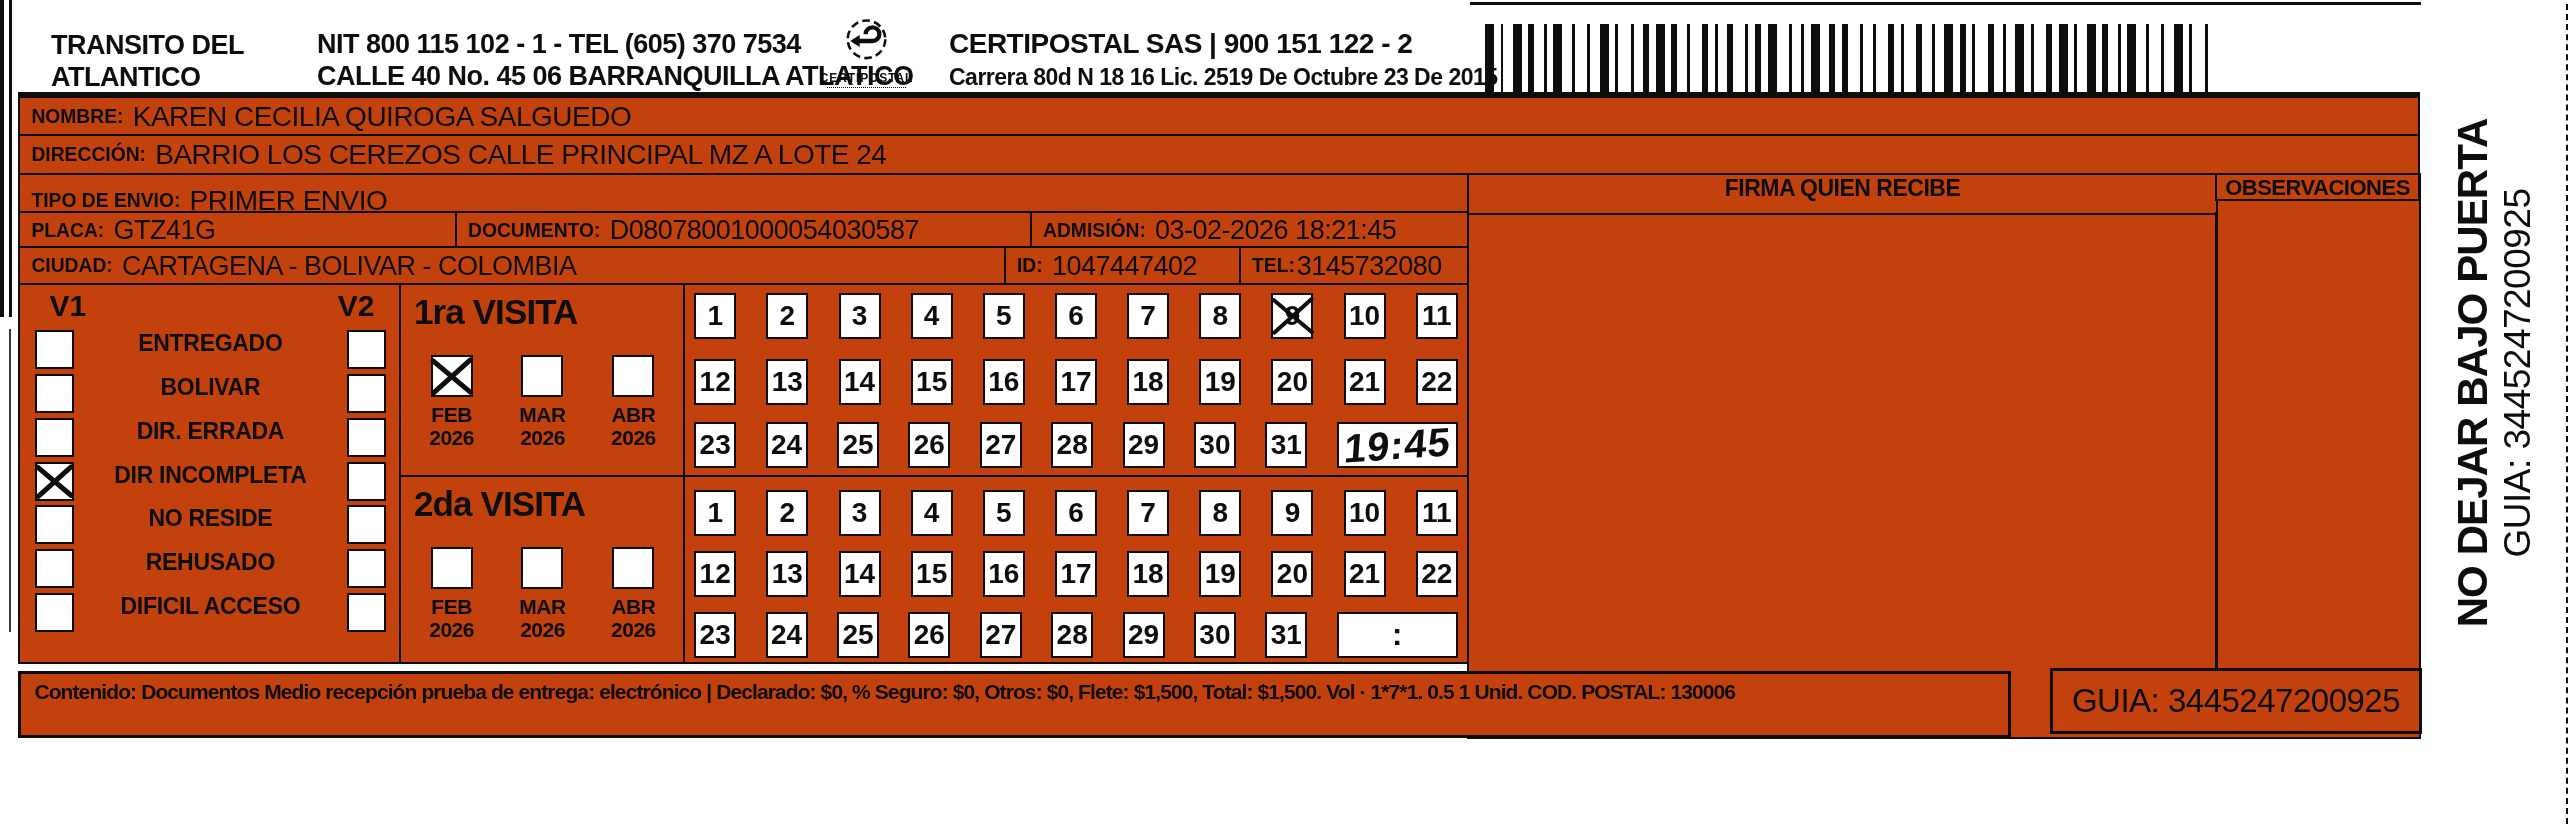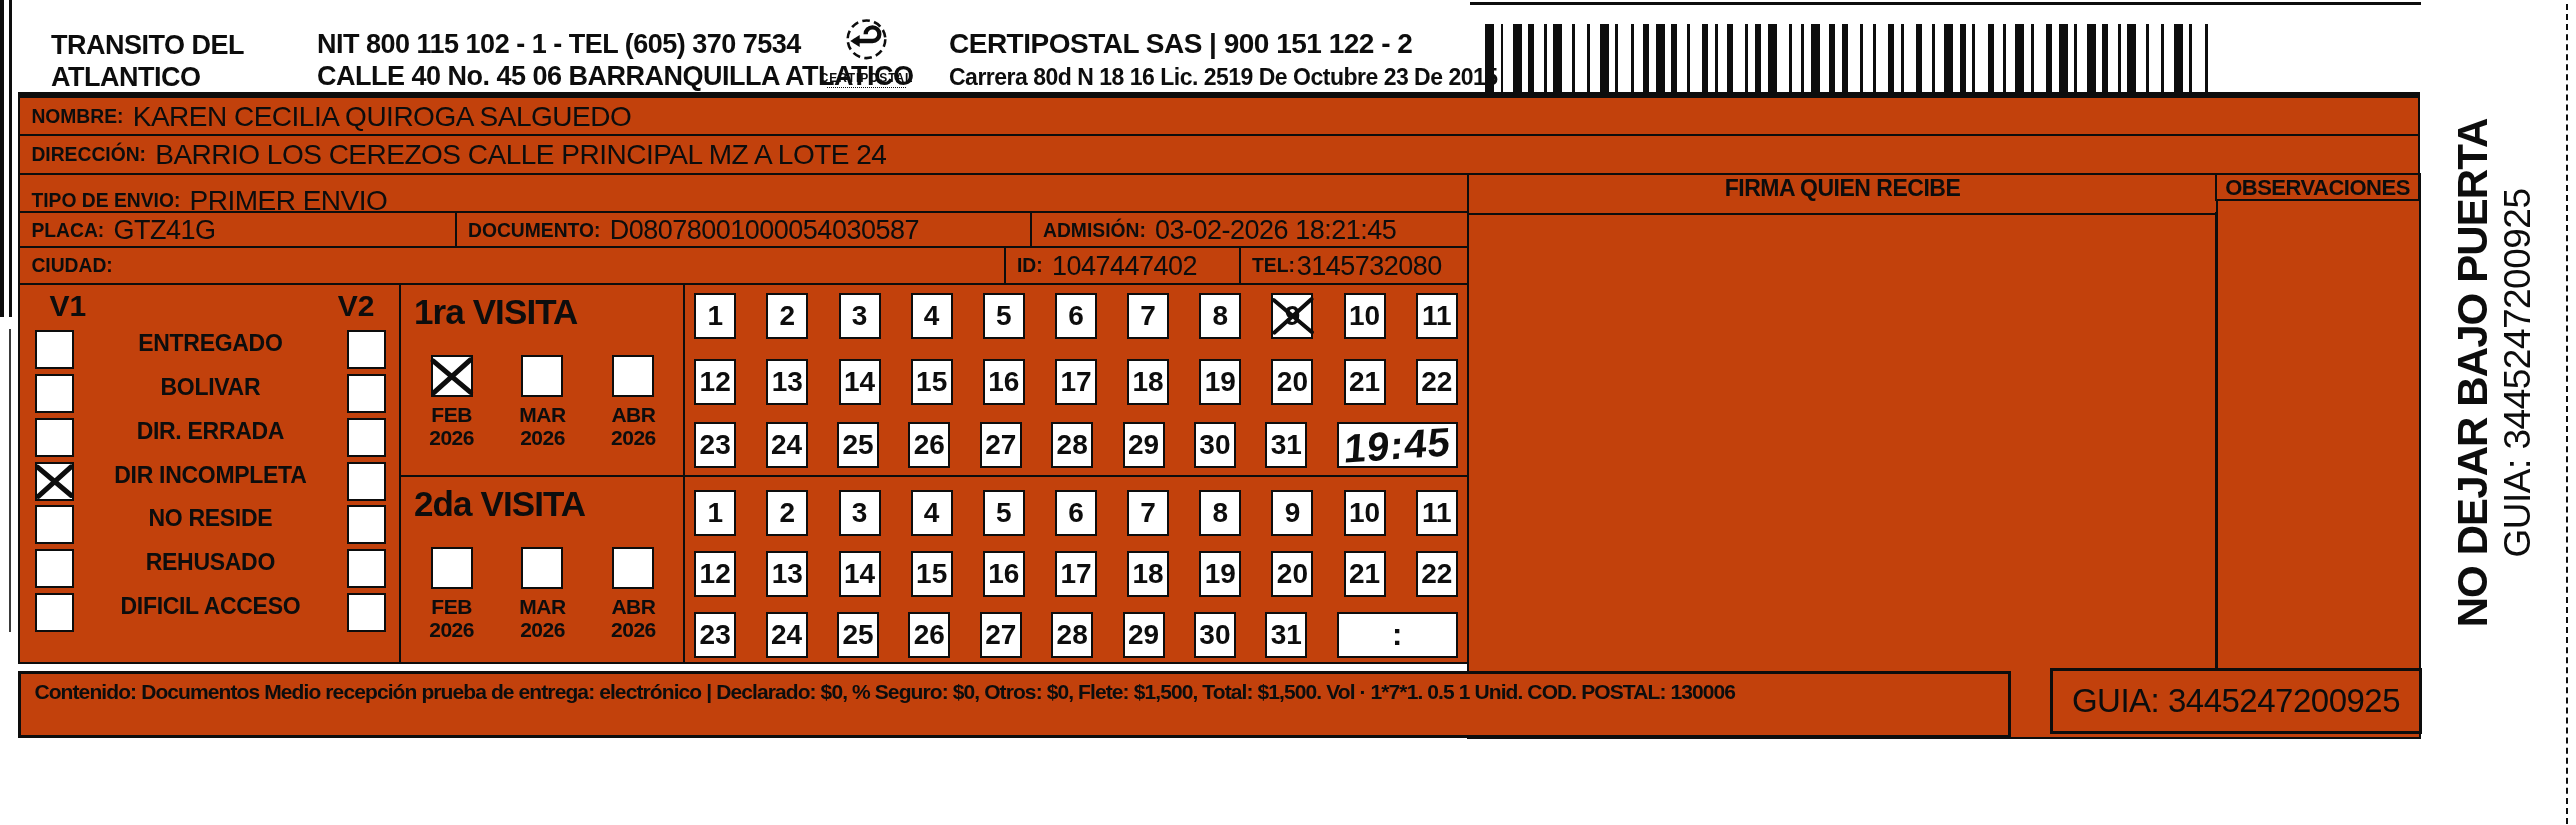--- a/index.html
+++ b/index.html
@@ -181,20 +181,21 @@
     <span class="lbl">DOCUMENTO:</span>
     <span class="val-sm">D08078001000054030587</span>
   </div>
   <div class="box row" style="left:1030px;top:211px;width:440px;height:39px">
     <span class="lbl">ADMISIÓN:</span>
     <span class="val-sm">03-02-2026 18:21:45</span>
   </div>
 
   <div class="box row" style="left:18.4px;top:246px;width:989px;height:40px">
     <span class="lbl">CIUDAD:</span>
+    <span class="val-sm">CARTAGENA - BOLIVAR - COLOMBIA</span>
   </div>
   <div class="box row" style="left:1004px;top:246px;width:237px;height:40px">
     <span class="lbl">ID:</span>
     <span class="val-sm">1047447402</span>
   </div>
   <div class="box row" style="left:1239px;top:246px;width:231px;height:40px;gap:1.8px">
     <span class="lbl">TEL:</span>
     <span class="val-sm">3145732080</span>
   </div>
 

